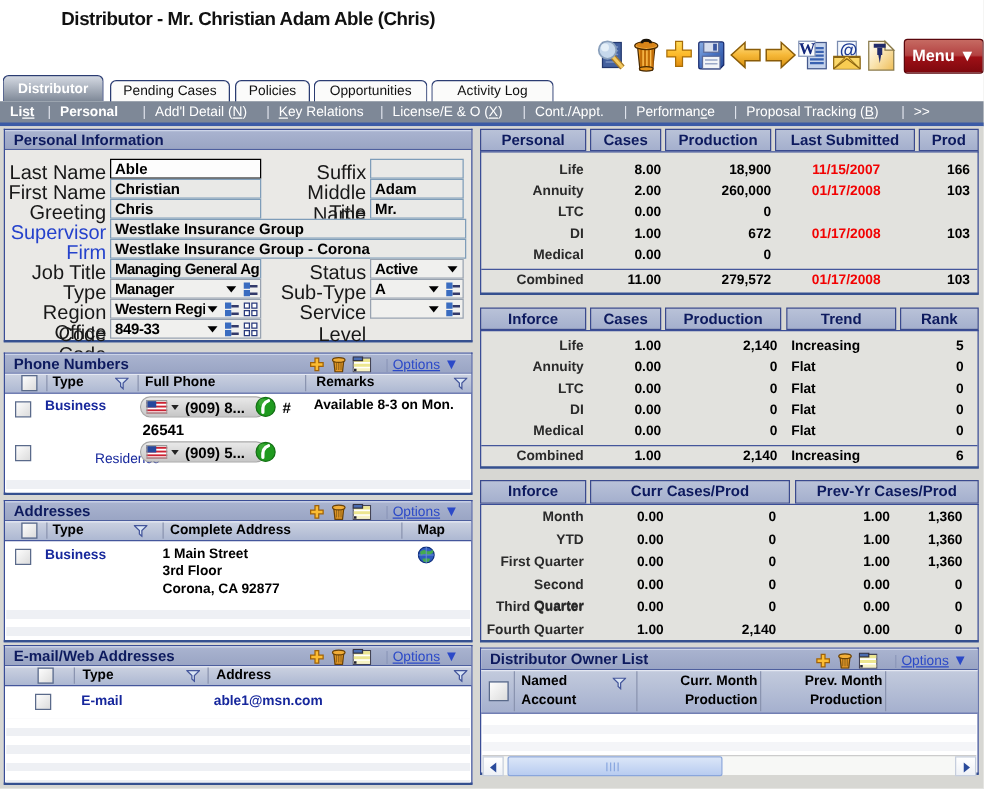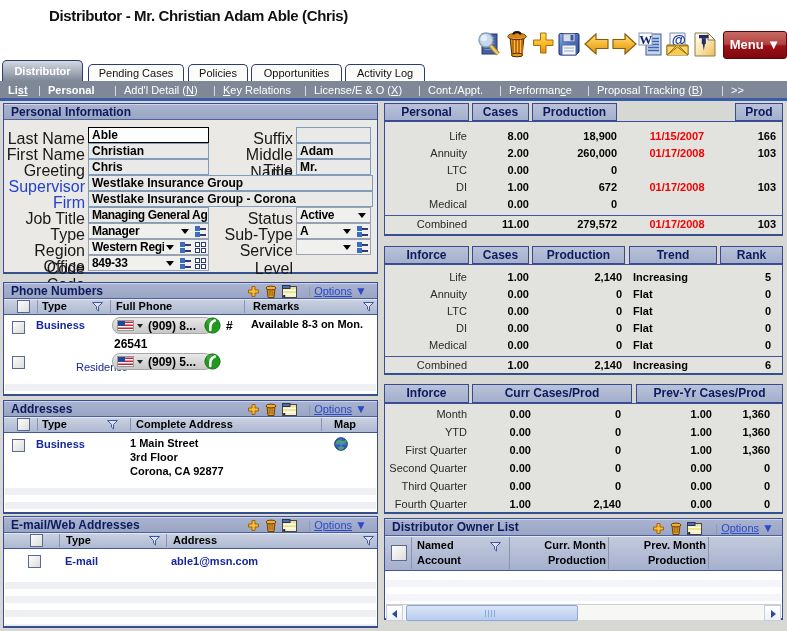--- a/index.html
+++ b/index.html
@@ -36,21 +36,21 @@
 #pi .lablnk { color:#2542cc; }
 .inp { position:absolute; height:16px; background:#e9e9e7; border:1px solid #7f9db9; font-weight:bold; font-size:12px; font-family:"Liberation Sans",sans-serif; color:#000; padding:0 0 0 3px; line-height:14px; white-space:nowrap; overflow:hidden; }
 .dd { position:absolute; height:16px; background:#f0f0ee; border:1px solid #98a2b0; display:flex; align-items:center; padding:0 2px 0 3px; }
 .dd .tx { flex:1; font-weight:bold; font-size:12px; white-space:nowrap; overflow:hidden; letter-spacing:-0.3px; }
 .dd .ar { width:0; height:0; border-left:4px solid transparent; border-right:4px solid transparent; border-top:5px solid #000; margin:0 2px; }
 
 .hcell { position:absolute; top:0; height:18px; background:linear-gradient(#b9c2d8,#a4afcd); border:1px solid #3a4a8e; color:#0d1a5e; font-weight:bold; font-size:12px; text-align:center; line-height:16px; }
 .tbody { position:absolute; left:0; background:#e2e2de; border:1px solid #3a4d96; border-bottom:2px solid #35508f; }
 .trow { position:relative; height:17px; line-height:17px; }
 .trow .c { position:absolute; top:0; height:17px; line-height:17px; }
-.rlab { text-align:right; color:#2a2a2a; font-size:11px; }
+.rlab { text-align:right; color:#2a2a2a; font-size:11px;font-weight:bold; }
 .rval { text-align:right; color:#000; font-weight:bold; font-size:11px; }
 .rdate { text-align:center; color:#f20202; font-weight:bold; font-size:11px; }
 .combined { border-top:1px solid #44569b; margin-top:2px; padding-top:1px; }
 
 .ico-hier { width:11px; height:12px; margin-left:4px; background:
   linear-gradient(#3a6cc0,#3a6cc0) 0px 1px,
   linear-gradient(#333a6a,#333a6a) 5px 2.5px,
   linear-gradient(#3a6cc0,#3a6cc0) 0px 7px,
   linear-gradient(#333a6a,#333a6a) 5px 8.5px;
   background-size:5px 5px, 6px 2px, 5px 5px, 6px 2px; background-repeat:no-repeat; }
@@ -160,21 +160,21 @@
   <path d="M7 4 h9.5 v3.2 h-9.5 z" fill="#202a6a"></path>
   <rect x="9.8" y="7.2" width="4" height="5.8" fill="#202a6a"></rect>
   <path d="M11.8 19.5 l-1.1-6.5 h2.2 z" fill="#202a6a"></path>
 </svg>
 </div>
 <div id="menubtn">Menu ▼</div>
 <div id="tabactive">Distributor</div>
 <div class="tab" style="left:88px; width:96px;">Pending Cases</div>
 <div class="tab" style="left:188px; width:60px;">Policies</div>
 <div class="tab" style="left:251px; width:91px;">Opportunities</div>
-<div class="tab" style="left:345px; width:80px;">Activity Log</div>
+<div class="tab" style="left:345px; width:98px;">Activity Log</div>
 <div id="navbar">
 <span class="lnk" style="left:8px;font-weight:bold;">Li<u>st</u></span>
 <span class="sep" style="left:38px;">|</span>
 <span class="lnk cur" style="left:48px;">Personal</span>
 <span class="sep" style="left:114px;">|</span>
 <span class="lnk" style="left:124px;">Add'l Detail (<u>N</u>)</span>
 <span class="sep" style="left:213px;">|</span>
 <span class="lnk" style="left:223px;"><u>K</u>ey Relations</span>
 <span class="sep" style="left:304px;">|</span>
 <span class="lnk" style="left:314px;">License/E &amp; O (<u>X</u>)</span>
@@ -425,20 +425,21 @@
   </div>
   <span class="cb" style="left:24px; top:38px;"></span>
   <span style="position:absolute; left:61px; top:38px; font-weight:bold;" class="blue">E-mail</span>
   <span style="position:absolute; left:167px; top:38px; font-weight:bold;" class="blue">able1@msn.com</span>
   <div class="stripes" style="position:absolute; left:1px; right:1px; top:58px; height:51px;"></div>
 </div>
 <div id="t1" class="abs" style="left:384px; top:103px; width:399px; height:133px;">
   <div class="hcell" style="left:0; width:85px;">Personal</div>
   <div class="hcell" style="left:88px; width:57px;">Cases</div>
   <div class="hcell" style="left:148px; width:85px;">Production</div>
+  <div class="hcell" style="left:236px; width:112px;">Last Submitted</div>
   <div class="hcell" style="left:351px; width:48px;">Prod</div>
   <div class="tbody" style="top:18px; width:399px; height:115px; padding-top:6px;">
     <div class="trow">
         <span class="c rlab" style="left:0; width:82px;">Life</span>
         <span class="c rval" style="left:88px; width:56px;">8.00</span>
         <span class="c rval" style="left:148px; width:84px;">18,900</span>
         <span class="c rdate" style="left:236px; width:112px;">11/15/2007</span>
         <span class="c rval" style="left:351px; width:40px;">166</span>
       </div>
     <div class="trow">

